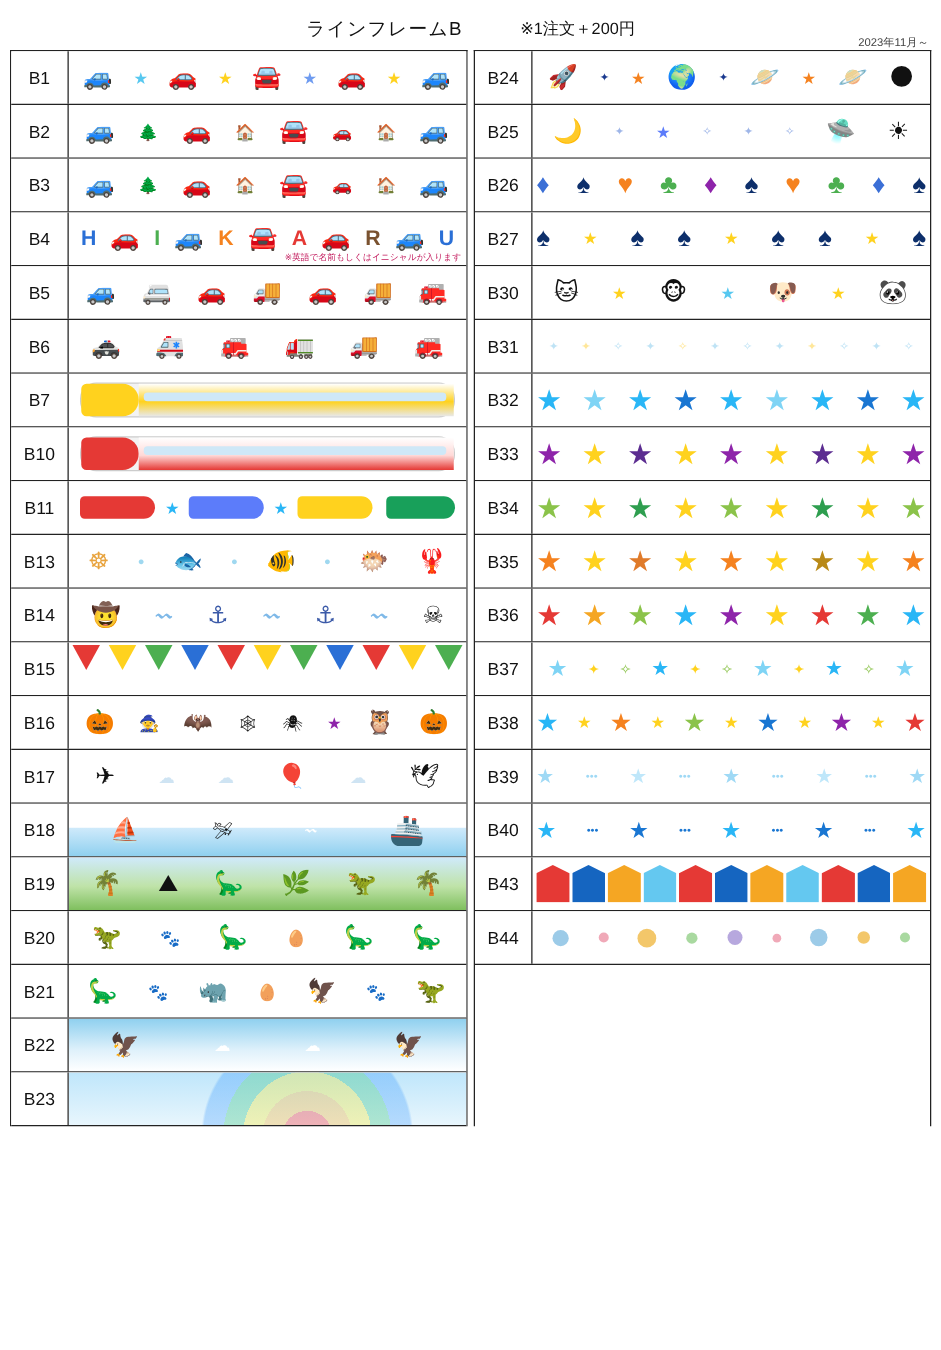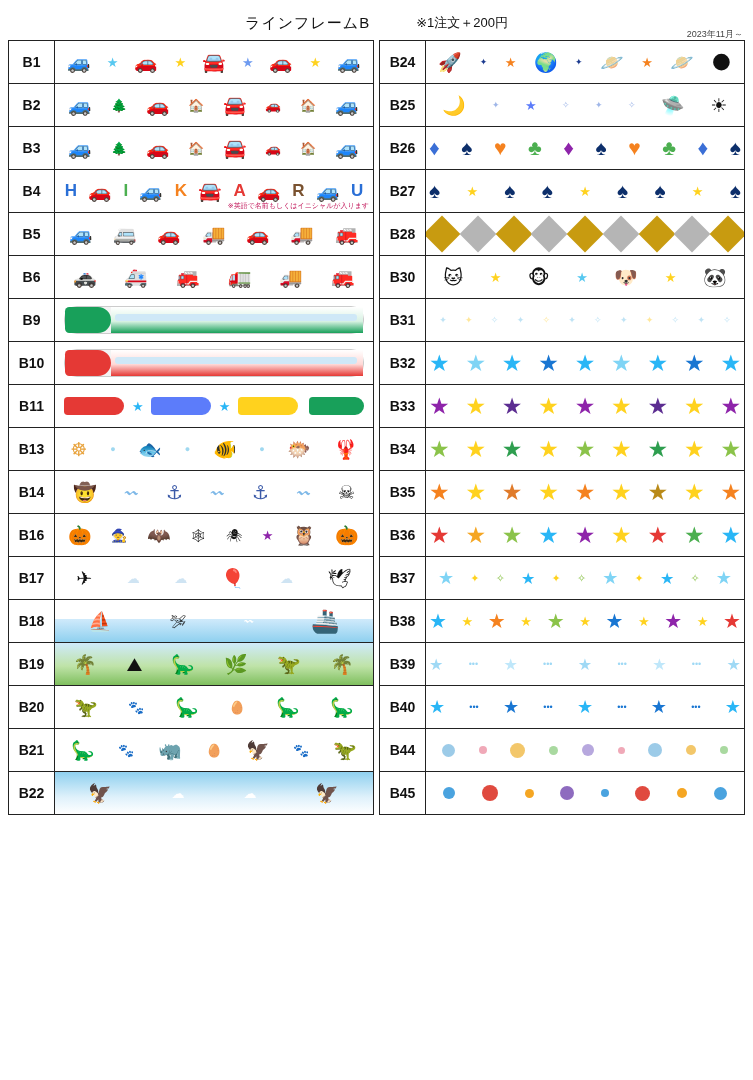--- a/index.html
+++ b/index.html
@@ -57,21 +57,21 @@
     background:#fff;
   }
   .row .code{
     width:46px;
     flex:0 0 46px;
     border-right:1px solid #222;
     display:flex;
     align-items:center;
     justify-content:center;
     font-size:14px;
-    font-weight:bold;
+    font-weight:normal;
     letter-spacing:0px;
     box-sizing:border-box;
   }
   .row .art{
     flex:1;
     position:relative;
     overflow:hidden;
     box-sizing:border-box;
   }
   .strip{
@@ -231,34 +231,34 @@
           <span class="ico">🚓</span>
             <span class="ico">🚑</span>
             <span class="ico">🚒</span>
           <span class="ico">🚛</span>
             <span class="ico">🚚</span>
             <span class="ico">🚒</span>
         </div>
       </div>
     </div>
 
-
-
-    <div class="row">
-      <div class="code">B9</div>
+    <div class="row">
+      <div class="code">B7</div>
       <div class="art">
         <div class="strip" style="padding:0 6px">
           <div class="train" style="background:#f3f3f3;border:1px solid #ccc;">
-            <div class="nose" style="background:#18a05a"></div>
-            <div class="body" style="background:linear-gradient(180deg,#fff,#d8f2e3 55%,#18a05a)"></div>
+            <div class="nose" style="background:#ffd21e"></div>
+            <div class="body" style="background:linear-gradient(180deg,#fff,#ffd21e 55%,#e8e8e8)"></div>
             <div class="win"></div>
           </div>
         </div>
       </div>
     </div>
+
+
 
     <div class="row">
       <div class="code">B10</div>
       <div class="art">
         <div class="strip" style="padding:0 6px">
           <div class="train" style="background:#f3f3f3;border:1px solid #ccc;">
             <div class="nose" style="background:#e53935"></div>
             <div class="body" style="background:linear-gradient(180deg,#fff,#ffd9d7 55%,#e53935)"></div>
             <div class="win"></div>
           </div>
@@ -305,20 +305,38 @@
           <span class="ico sm" style="color:#7fb9e8">〰</span>
           <span class="ico" style="color:#3b5aa8">⚓</span>
           <span class="ico sm" style="color:#7fb9e8">〰</span>
           <span class="ico" style="color:#3b5aa8">⚓</span>
           <span class="ico sm" style="color:#7fb9e8">〰</span>
           <span class="ico">☠</span>
         </div>
       </div>
     </div>
 
+    <div class="row">
+      <div class="code">B15</div>
+      <div class="art">
+        <div class="strip tight" style="padding-top:2px;align-items:flex-start">
+          <span class="tri" style="border-top-color:#e53935"></span>
+          <span class="tri" style="border-top-color:#ffd21e"></span>
+          <span class="tri" style="border-top-color:#4caf50"></span>
+          <span class="tri" style="border-top-color:#2a6fd6"></span>
+          <span class="tri" style="border-top-color:#e53935"></span>
+          <span class="tri" style="border-top-color:#ffd21e"></span>
+          <span class="tri" style="border-top-color:#4caf50"></span>
+          <span class="tri" style="border-top-color:#2a6fd6"></span>
+          <span class="tri" style="border-top-color:#e53935"></span>
+          <span class="tri" style="border-top-color:#ffd21e"></span>
+          <span class="tri" style="border-top-color:#4caf50"></span>
+        </div>
+      </div>
+    </div>
 
     <div class="row">
       <div class="code">B16</div>
       <div class="art">
         <div class="strip">
           <span class="ico">🎃</span>
             <span class="ico sm">🧙</span>
             <span class="ico">🦇</span>
           <span class="ico sm">🕸</span>
             <span class="ico sm">🕷</span>
@@ -406,20 +424,27 @@
         <div class="scene" style="background:linear-gradient(180deg,#8fd0ef,#dff1fb 60%,#ffffff);"></div>
         <div class="strip">
           <span class="ico" style="color:#e07ab0">🦅</span>
           <span class="ico sm" style="color:#fff">☁</span>
           <span class="ico sm" style="color:#fff">☁</span>
           <span class="ico" style="color:#e07ab0">🦅</span>
         </div>
       </div>
     </div>
 
+    <div class="row">
+      <div class="code">B23</div>
+      <div class="art">
+        <div class="scene" style="background:linear-gradient(180deg,#bfe6fb,#e8f6fd);"></div>
+        <div class="scene" style="background:radial-gradient(circle at 60% 120%, rgba(255,0,0,.28) 0 10%, rgba(255,165,0,.28) 10% 18%, rgba(255,230,0,.28) 18% 26%, rgba(0,180,80,.25) 26% 34%, rgba(0,120,255,.22) 34% 42%, transparent 43%);"></div>
+      </div>
+    </div>
 
   </div>
 
   <div class="col right">
 
     <div class="row">
       <div class="code">B24</div>
       <div class="art">
         <div class="strip">
           <span class="ico">🚀</span>
@@ -479,36 +504,20 @@
             <span style="color:#0d2f6b">♠</span>
           <span style="color:#ffd21e;font-size:13px">★</span>
             <span style="color:#0d2f6b">♠</span>
           <span style="color:#0d2f6b">♠</span>
             <span style="color:#ffd21e;font-size:13px">★</span>
           <span style="color:#0d2f6b">♠</span>
         </div>
       </div>
     </div>
 
-    <div class="row">
-      <div class="code">B28</div>
-      <div class="art">
-        <div class="strip tight">
-          <span class="diamond" style="background:#c89b10"></span>
-          <span class="diamond" style="background:#b5b5b5"></span>
-          <span class="diamond" style="background:#c89b10"></span>
-          <span class="diamond" style="background:#b5b5b5"></span>
-          <span class="diamond" style="background:#c89b10"></span>
-          <span class="diamond" style="background:#b5b5b5"></span>
-          <span class="diamond" style="background:#c89b10"></span>
-          <span class="diamond" style="background:#b5b5b5"></span>
-          <span class="diamond" style="background:#c89b10"></span>
-        </div>
-      </div>
-    </div>
 
 
     <div class="row">
       <div class="code">B30</div>
       <div class="art">
         <div class="strip">
           <span class="ico">🐱</span>
             <span class="ico sm" style="color:#ffd21e">★</span>
           <span class="ico">🐵</span>
             <span class="ico sm" style="color:#57c8f0">★</span>
@@ -691,49 +700,52 @@
             <span class="ico xs" style="color:#1976d2">•••</span>
           <span style="color:#1976d2">★</span>
             <span class="ico xs" style="color:#1976d2">•••</span>
           <span>★</span>
         </div>
       </div>
     </div>
 
 
 
+    <div class="row">
+      <div class="code">B43</div>
+      <div class="art">
+        <div class="bar-row">
+          <span class="seg" style="background:#e53935"></span>
+          <span class="seg" style="background:#1565c0"></span>
+          <span class="seg" style="background:#f5a623"></span>
+          <span class="seg" style="background:#64c8f0"></span>
+          <span class="seg" style="background:#e53935"></span>
+          <span class="seg" style="background:#1565c0"></span>
+          <span class="seg" style="background:#f5a623"></span>
+          <span class="seg" style="background:#64c8f0"></span>
+          <span class="seg" style="background:#e53935"></span>
+          <span class="seg" style="background:#1565c0"></span>
+          <span class="seg" style="background:#f5a623"></span>
+        </div>
+      </div>
+    </div>
 
     <div class="row">
       <div class="code">B44</div>
       <div class="art">
         <div class="strip">
           <span class="dot" style="width:13px;height:13px;background:#9ccbe8"></span>
           <span class="dot" style="width:8px;height:8px;background:#f0a9b8"></span>
           <span class="dot" style="width:15px;height:15px;background:#f3c76a"></span>
           <span class="dot" style="width:9px;height:9px;background:#a9d9a0"></span>
           <span class="dot" style="width:12px;height:12px;background:#b7a8de"></span>
           <span class="dot" style="width:7px;height:7px;background:#f0a9b8"></span>
           <span class="dot" style="width:14px;height:14px;background:#9ccbe8"></span>
           <span class="dot" style="width:10px;height:10px;background:#f3c76a"></span>
           <span class="dot" style="width:8px;height:8px;background:#a9d9a0"></span>
         </div>
       </div>
     </div>
 
-    <div class="row">
-      <div class="code">B45</div>
-      <div class="art">
-        <div class="strip">
-          <span class="dot" style="width:12px;height:12px;background:#4aa3df"></span>
-          <span class="dot" style="width:16px;height:16px;background:#e04a3f"></span>
-          <span class="dot" style="width:9px;height:9px;background:#f5a623"></span>
-          <span class="dot" style="width:14px;height:14px;background:#8e6bbf"></span>
-          <span class="dot" style="width:8px;height:8px;background:#4aa3df"></span>
-          <span class="dot" style="width:15px;height:15px;background:#e04a3f"></span>
-          <span class="dot" style="width:10px;height:10px;background:#f5a623"></span>
-          <span class="dot" style="width:13px;height:13px;background:#4aa3df"></span>
-        </div>
-      </div>
-    </div>
 
 
   </div>
 </div>
 
 </body></html>

